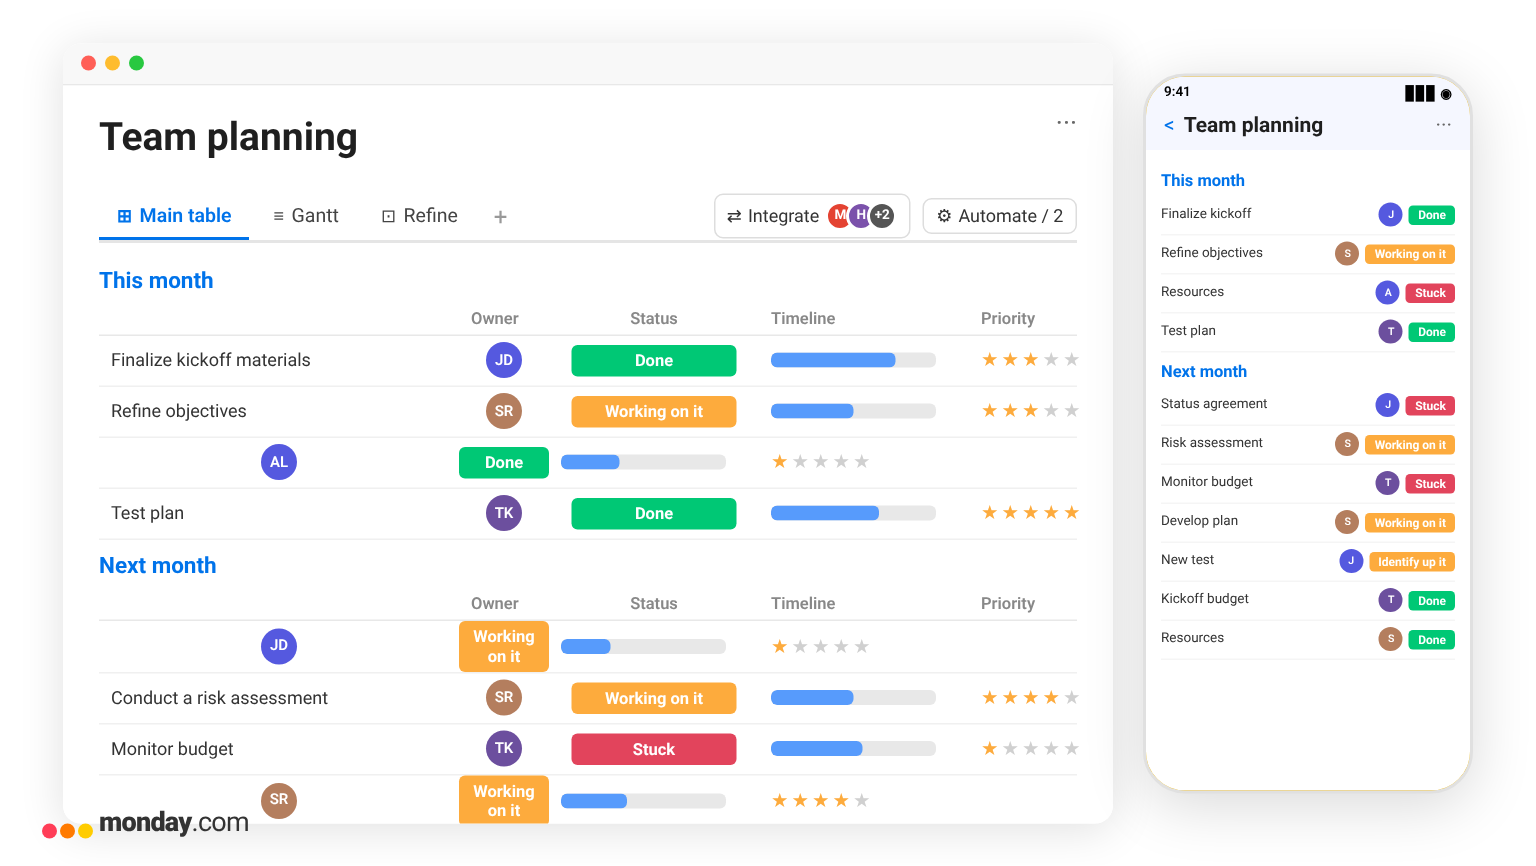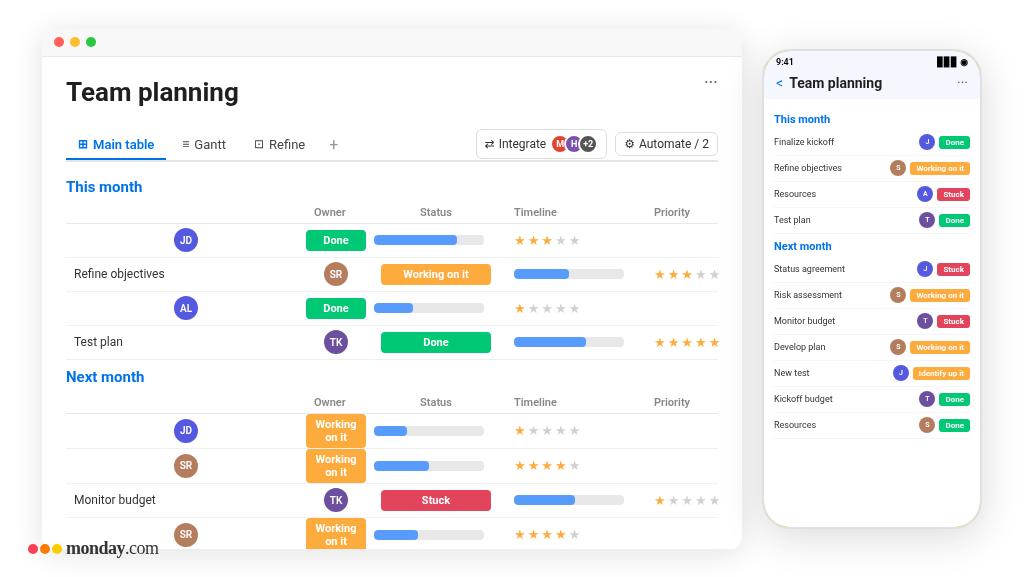--- a/index.html
+++ b/index.html
@@ -349,23 +349,21 @@
       color: #fff;
       white-space: nowrap;
     }
 
     
     .monday-logo {
       position: absolute;
       bottom: 18px;
       left: 28px;
       display: flex;
-      align-items: center;
       gap: 4px;
-      font-family: Liberation Serif, serif;
     }
 
     .monday-m {
       display: flex;
       align-items: flex-end;
       gap: 2px;
     }
 
     .m-dot {
       width: 10px; height: 10px; border-radius: 50%;
@@ -444,20 +442,23 @@
         <div class="table-header-row">
           <div class="col-header"></div>
           <div class="col-header">Owner</div>
           <div class="col-header" style="text-align:center;">Status</div>
           <div class="col-header">Timeline</div>
           <div class="col-header">Priority</div>
 
         </div>
 
         <div class="table-row">
+          <div class="task-name">
+            <span>Finalize kickoff materials</span>
+          </div>
           <div class="task-avatar">
             <div class="avatar-circle" style="background:#5559df;">JD</div>
           </div>
           <div style="display:flex;justify-content:center;">
             <div class="status-badge status-done">Done</div>
           </div>
           <div class="timeline-cell">
             <div class="timeline-bar-bg">
               <div class="timeline-bar-fill" style="width:75%;"></div>
             </div>
@@ -585,20 +586,23 @@
               <span class="star star-empty">★</span>
               <span class="star star-empty">★</span>
               <span class="star star-empty">★</span>
               <span class="star star-empty">★</span>
             </div>
           </div>
           <div class="add-col"></div>
         </div>
 
         <div class="table-row">
+          <div class="task-name">
+            <span>Conduct a risk assessment</span>
+          </div>
           <div class="task-avatar">
             <div class="avatar-circle" style="background:#b47e5e;">SR</div>
           </div>
           <div style="display:flex;justify-content:center;">
             <div class="status-badge status-working">Working on it</div>
           </div>
           <div class="timeline-cell">
             <div class="timeline-bar-bg">
               <div class="timeline-bar-fill" style="width:50%;"></div>
             </div>

